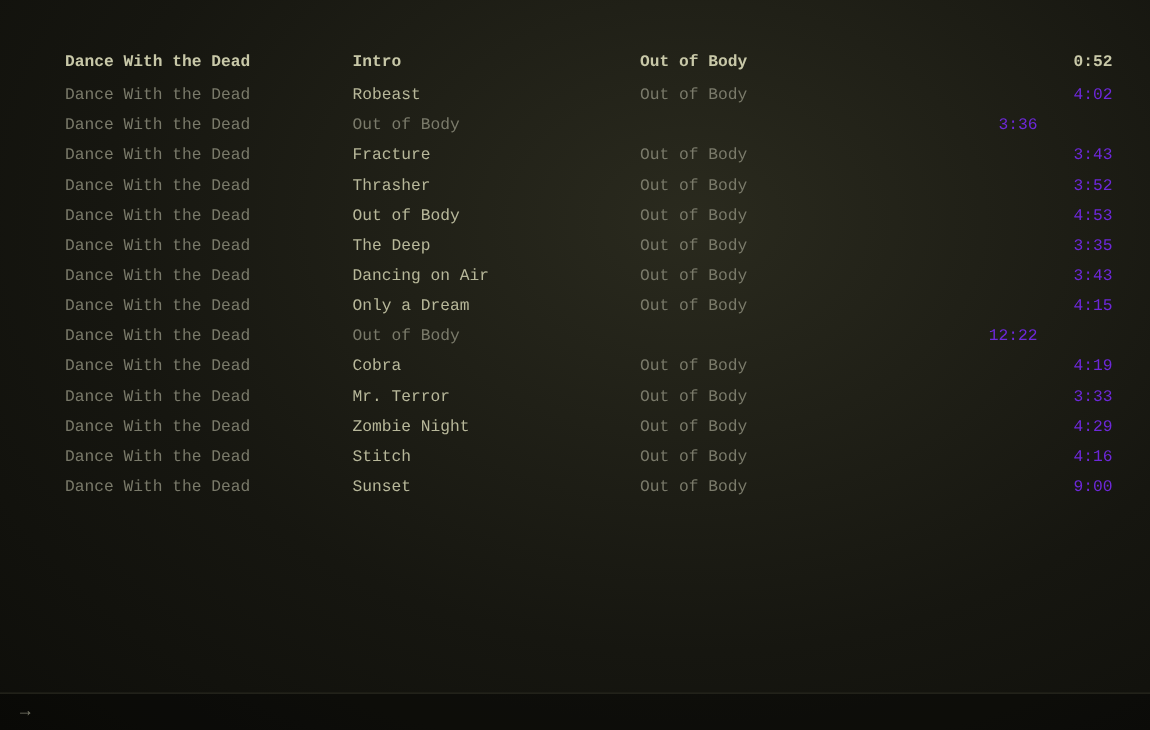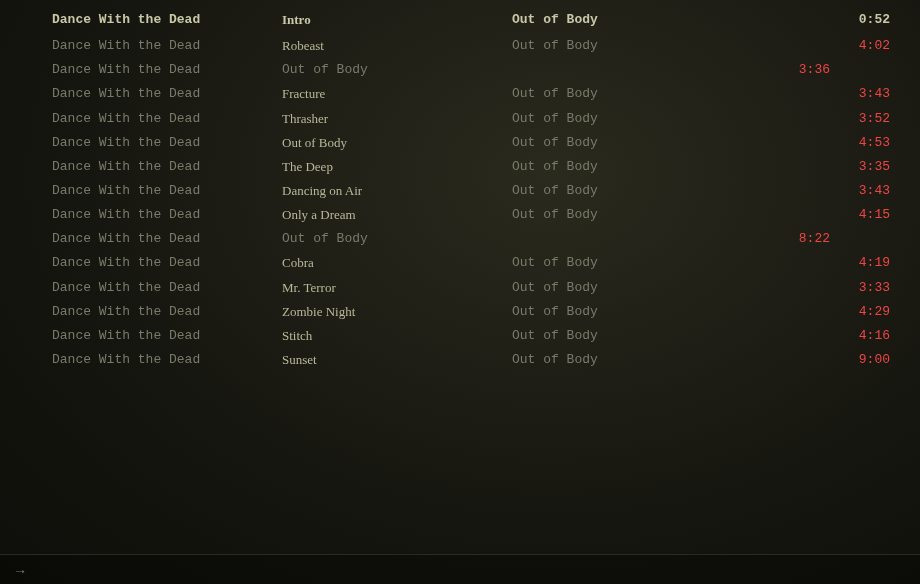--- a/index.html
+++ b/index.html
@@ -15,20 +15,21 @@
       background: radial-gradient(ellipse at 60% 30%, #2a2a1e 0%, #161610 60%, #0e0e0a 100%);
       font-family: 'Courier New', Courier, monospace;
       color: #8a8a7a;
       font-size: 13px;
       overflow: hidden;
       position: relative;
     }
 
     .track-list {
       padding: 8px 0;
+      margin-top: 30px;
     }
 
     .track-row {
       display: grid;
       grid-template-columns: 230px 230px 130px 1fr 60px;
       padding: 2px 20px 2px 52px;
       line-height: 1.55;
       align-items: center;
     }
 
@@ -37,30 +38,29 @@
       font-weight: bold;
       padding-bottom: 4px;
     }
 
     .col-artist {
       color: #7a7a6a;
     }
 
     .col-title {
       color: #b8b89a;
-      font-family: Liberation Serif, serif;
     }
 
     .col-album {
       color: #7a7a6a;
     }
 
     .col-duration {
       text-align: right;
-      color: #ef4444;
+      color: #6d28d9;
       padding-right: 10px;
     }
 
     .header .col-artist,
     .header .col-title,
     .header .col-album,
     .header .col-duration {
       color: #c8c8a8;
     }
 
@@ -147,21 +147,21 @@
       <span class="col-artist">Dance With the Dead</span>
       <span class="col-title">Only a Dream</span>
       <span class="col-album">Out of Body</span>
       <span></span>
       <span class="col-duration">4:15</span>
     </div>
     <div class="track-row">
       <span class="col-artist">Dance With the Dead</span>
       <span class="col-album">Out of Body</span>
       <span></span>
-      <span class="col-duration">8:22</span>
+      <span class="col-duration">12:22</span>
     </div>
     <div class="track-row">
       <span class="col-artist">Dance With the Dead</span>
       <span class="col-title">Cobra</span>
       <span class="col-album">Out of Body</span>
       <span></span>
       <span class="col-duration">4:19</span>
     </div>
     <div class="track-row">
       <span class="col-artist">Dance With the Dead</span>

